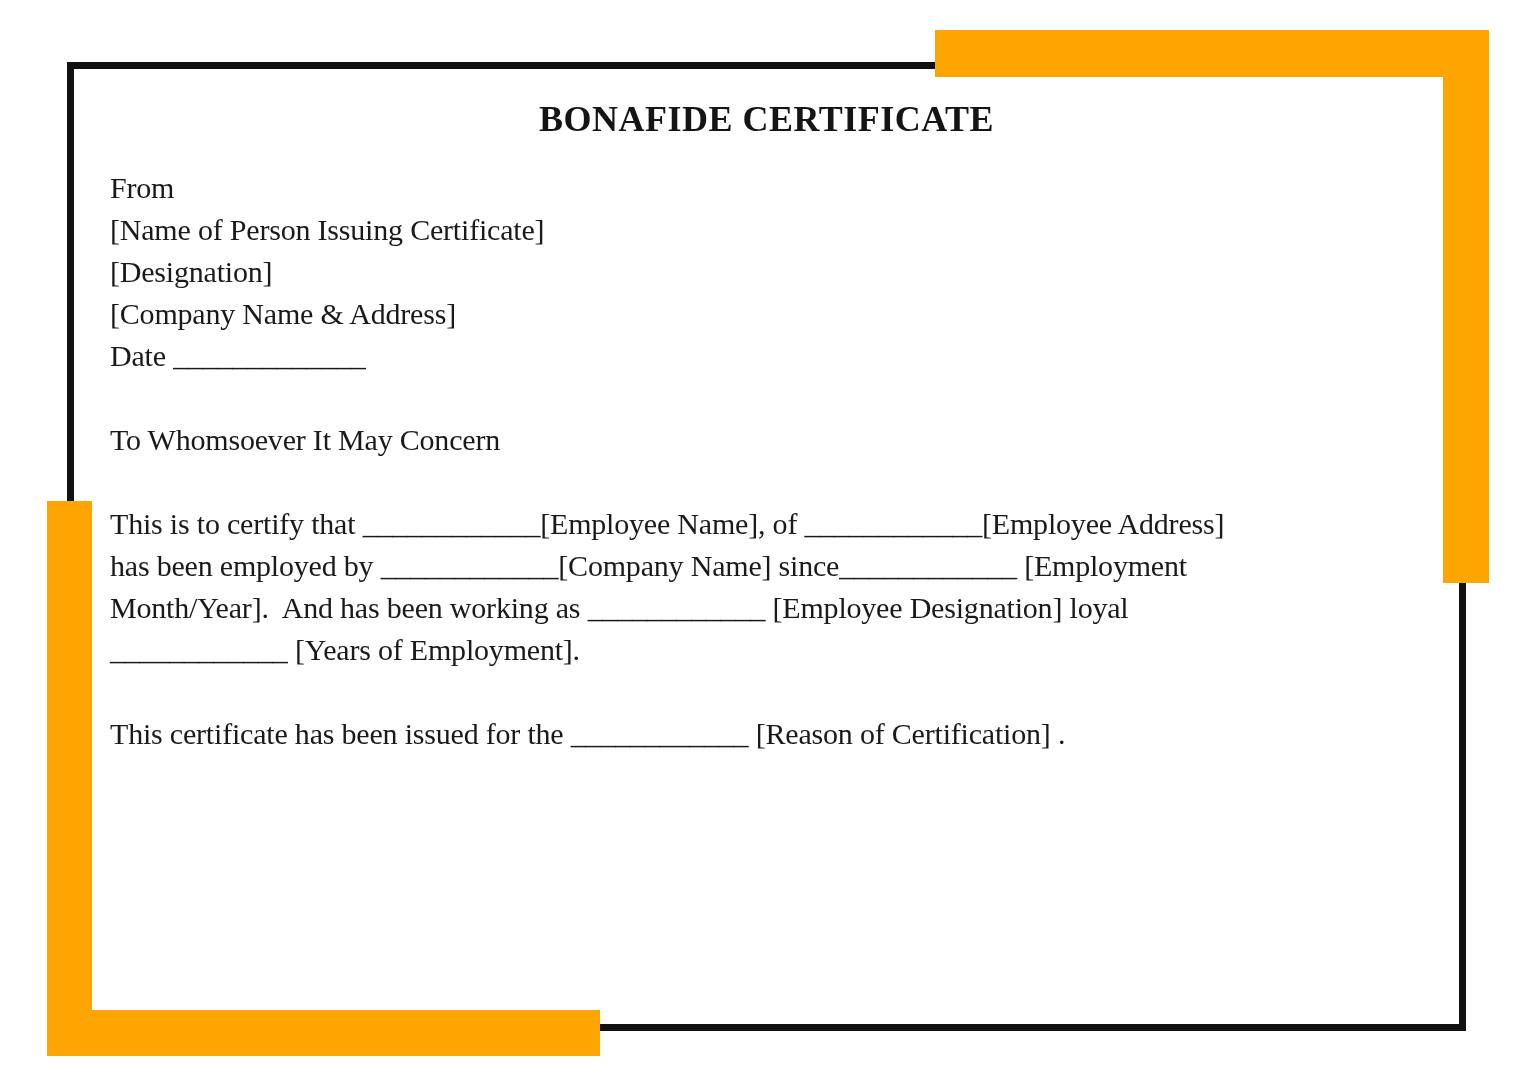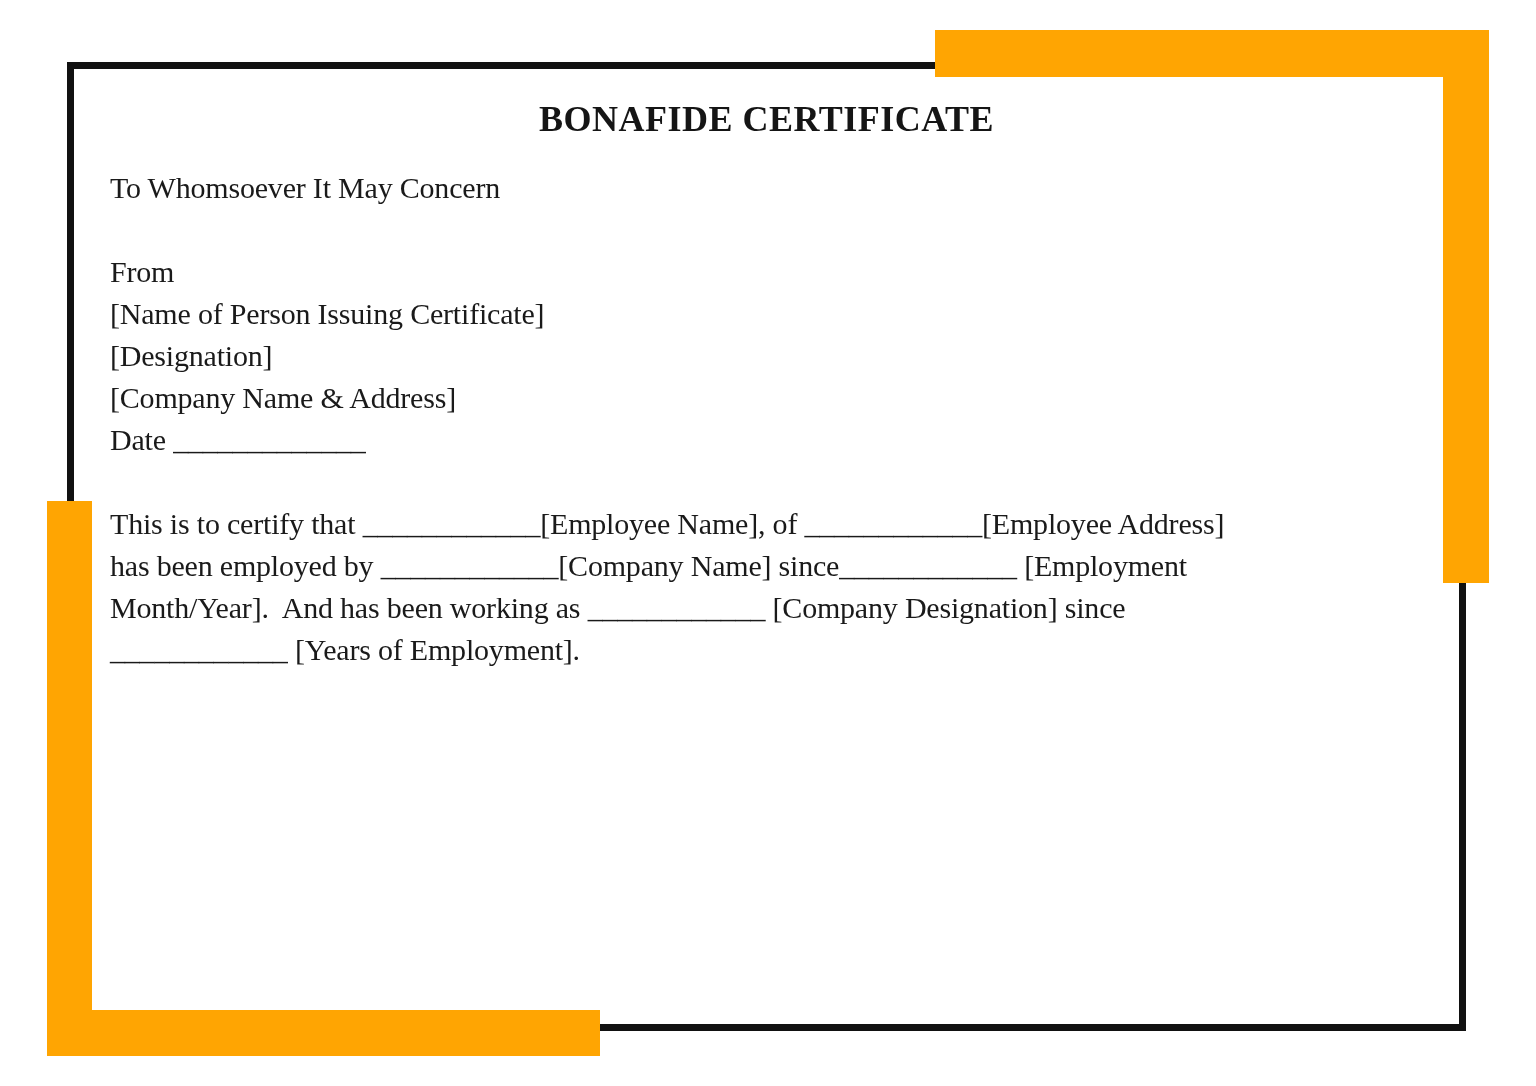--- a/index.html
+++ b/index.html
@@ -94,30 +94,31 @@
   <div class="frame"></div>
 
   <div class="bar bar-top-right-h"></div>
   <div class="bar bar-top-right-v"></div>
   <div class="bar bar-bottom-left-v"></div>
   <div class="bar bar-bottom-left-h"></div>
 
   <h1 class="title">BONAFIDE CERTIFICATE</h1>
 
   <div class="body-text">
-    <p class="block">To Whomsoever It May Concern</p>
-
     <p class="block">From
 [Name of Person Issuing Certificate]
 [Designation]
 [Company Name &amp; Address]
 Date _____________</p>
 
+    <p class="block">To Whomsoever It May Concern</p>
+
     <p class="block">This is to certify that ____________[Employee Name], of ____________[Employee Address]
 has been employed by ____________[Company Name] since____________ [Employment
-Month/Year].  And has been working as ____________ [Company Designation] since
+Month/Year].  And has been working as ____________ [Employee Designation] loyal
 ____________ [Years of Employment].</p>
 
 
+    <p class="block">This certificate has been issued for the ____________ [Reason of Certification] .</p>
   </div>
 
 
 </div>
 
 </body></html>

